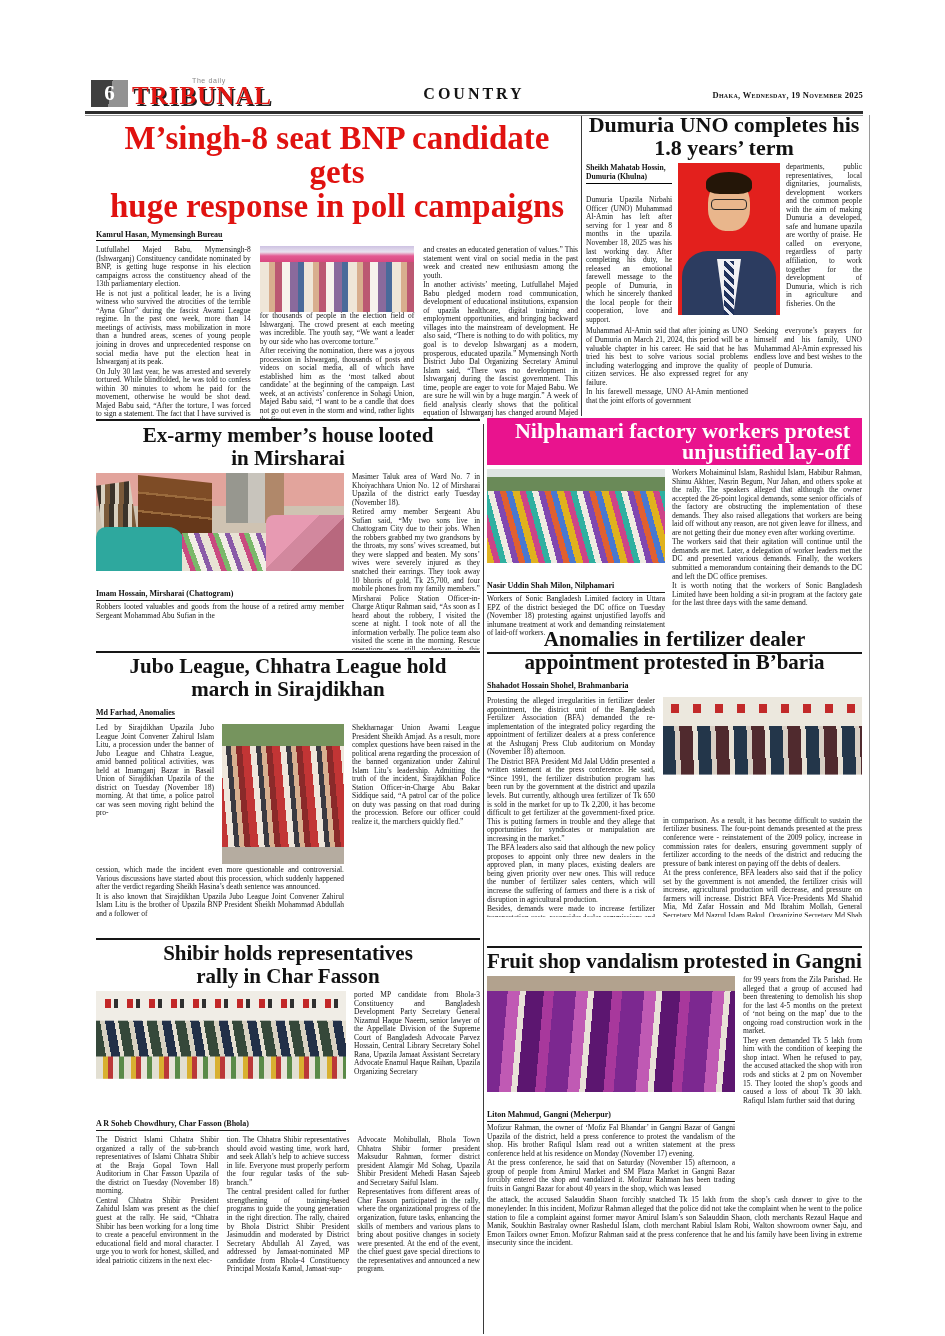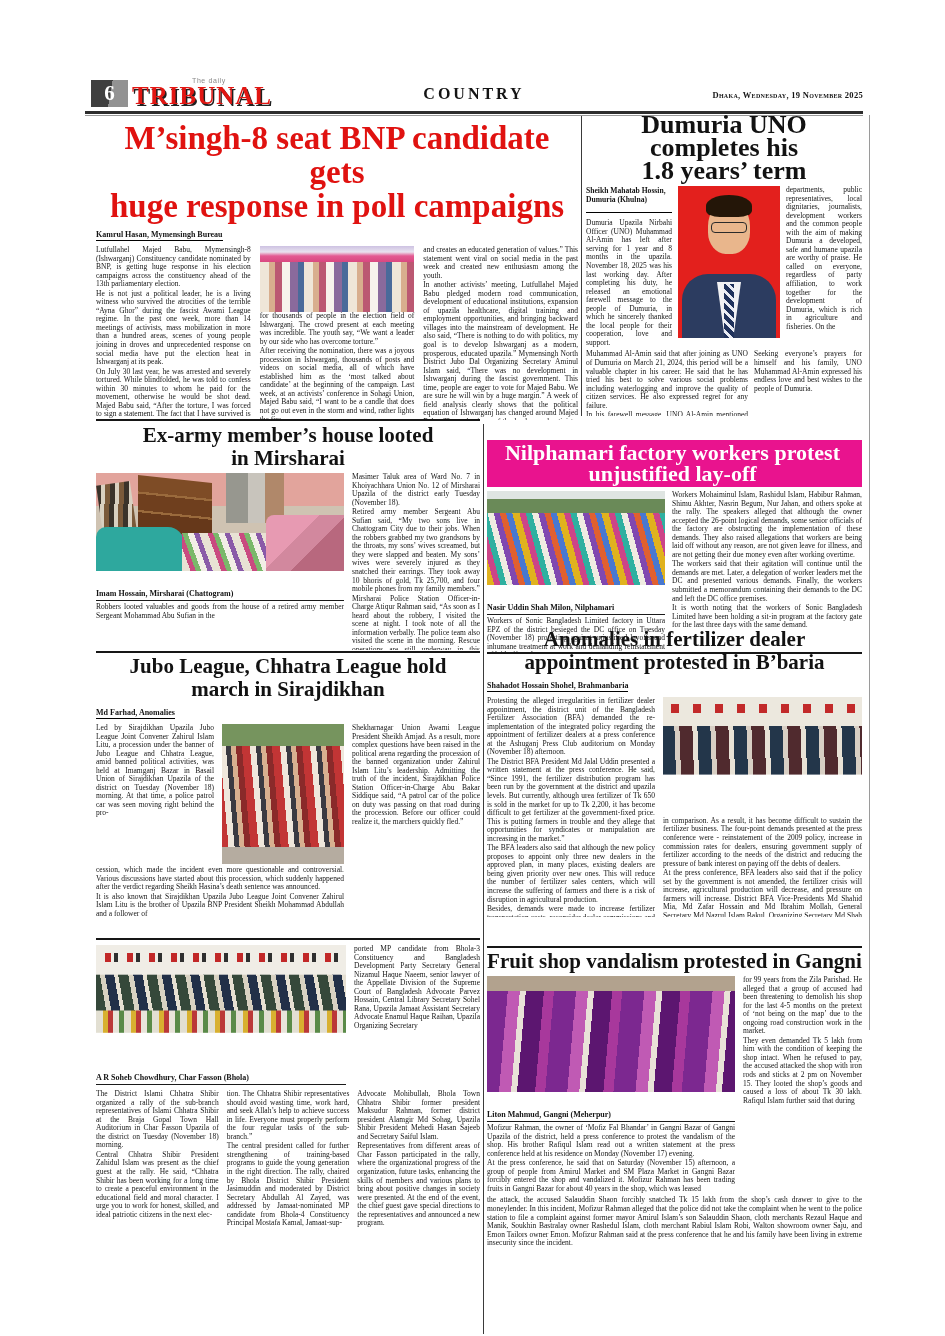--- a/index.html
+++ b/index.html
@@ -25,21 +25,21 @@
   
   .art { position:absolute; overflow:hidden; }
   .bt  { font-size:7.5px; line-height:1.14; text-align:justify; }
   .bt p { margin:0 0 1px 0; }
   .by { font-weight:bold; font-size:8px; border-bottom:1.6px solid #000;
         display:inline-block; padding-bottom:1px; margin:3px 0 3px 0; }
   .cap { font-weight:bold; font-size:8px; padding:18px 0 2px 0;
          border-bottom:1.2px solid #1a1a1a; margin-bottom:2px; }
   .h-red { color:#e01210; font-weight:bold; font-size:33px; line-height:34px; text-align:center;margin-top:8px; }
   .h-blk { font-weight:bold; font-size:21px; line-height:23px; text-align:center; color:#121212; }
-  .h-box { background:#e9138e; padding:2px 4px 3px 0; text-align:center;margin-top:22px; }
+  .h-box { background:#e9138e; padding:2px 12px 3px 0; text-align:right; }
   .h-box div { color:#fff; font-weight:bold; font-size:22px; line-height:21px; }
   .cols { display:flex; gap:9px; }
   .hrule { position:absolute; height:2px; background:#161616; }
   .vrule { position:absolute; width:1px; background:#3a3a3a; }
 
   
   .ph { background-color:#c9c1b3; }
   .ph-campaign { width:100%; height:66px; background:
       linear-gradient(180deg,#cdc2e2 0,#e9e3ef 6px,#e35a92 10px,#d94880 16px,rgba(0,0,0,0) 16px),
       repeating-linear-gradient(90deg,#efe6d8 0 9px,#d8ae8e 9px 15px,#bb5872 15px 22px,#f7f3ec 22px 30px,#8a6a9c 30px 38px,#4a6a9a 38px 44px); }
@@ -92,22 +92,22 @@
 
   
   #art-bnp { left:96px; top:113px; width:482px; height:307px; }
   #art-bnp .cols { margin-top:2px; }
   #art-bnp .col { flex:1; }
 
   #art-dumuria { left:586px; top:113px; width:276px; height:303px; }
   .dmu-row { display:flex; gap:6px; margin-top:4px; }
   .dmu-left { width:86px; }
   .dmu-right { flex:1; }
-  .dmu-by { font-weight:bold; font-size:7.6px; line-height:1.2; margin-bottom:6px;
-            border-bottom:1.4px solid #000; padding-bottom:8px; }
+  .dmu-by { font-weight:bold; font-size:7.6px; line-height:1.2; margin-bottom:12px;
+            border-bottom:1.4px solid #000; padding-bottom:2px; }
   .dmu-bottom { display:flex; gap:6px; margin-top:2px; }
   .dmu-bl { width:162px; } .dmu-br { flex:1; }
 
   #art-mirsharai { left:96px; top:424px; width:384px; height:226px; }
   .mir-row { display:flex; gap:8px; margin-top:3px; }
   .mir-left { width:248px; } .mir-right { flex:1; }
 
   #art-nilphamari { left:487px; top:418px; width:375px; height:234px; }
   .nil-row { display:flex; gap:7px; margin-top:4px; }
   .nil-left { width:178px; } .nil-right { flex:1; }
@@ -169,21 +169,21 @@
         <p>After receiving the nomination, there was a joyous procession in Ishwarganj, thousands of posts and videos on social media, all of which have established him as the ‘most talked about candidate’ at the beginning of the campaign. Last week, at an activists’ conference in Sohagi Union, Majed Babu said, “I want to be a candle that does not go out even in the storm and wind, rather lights the fire</p>
       </div>
       <div class="col">
         <p>and creates an educated generation of values.” This statement went viral on social media in the past week and created new enthusiasm among the youth.</p>
         <p>In another activists’ meeting, Lutfullahel Majed Babu pledged modern road communication, development of educational institutions, expansion of upazila healthcare, digital training and employment opportunities, and bringing backward villages into the mainstream of development. He also said, “There is nothing to do with politics, my goal is to develop Ishwarganj as a modern, prosperous, educated upazila.” Mymensingh North District Jubo Dal Organizing Secretary Aminul Islam said, “There was no development in Ishwarganj during the fascist government. This time, people are eager to vote for Majed Babu. We are sure he will win by a huge margin.” A week of field analysis clearly shows that the political equation of Ishwarganj has changed around Majed Babu. The enthusiasm of the leaders and activists, the interest of the people and the expectations of the youth have all brought this seat to the center of national politics.</p>
       </div>
     </div>
   </div>
 
   <div class="art" id="art-dumuria">
-    <div class="h-blk" style="font-size:26px;">
+    <div class="h-blk" style="font-size:22px;">
       <div>Dumuria UNO completes his</div>
       <div>1.8 years’ term</div>
     </div>
     <div class="dmu-row bt">
       <div class="dmu-left">
         <div class="dmu-by">
           <div>Sheikh Mahatab Hossin,</div>
           <div>Dumuria (Khulna)</div>
         </div>
         <p>Dumuria Upazila Nirbahi Officer (UNO) Muhammad Al-Amin has left after serving for 1 year and 8 months in the upazila. November 18, 2025 was his last working day. After completing his duty, he released an emotional farewell message to the people of Dumuria, in which he sincerely thanked the local people for their cooperation, love and support.</p>
@@ -290,20 +290,24 @@
       </div>
       <div class="bba-ph ph ph-pressconf"></div>
       <div class="bba-c2">
         <p>in comparison. As a result, it has become difficult to sustain the fertilizer business. The four-point demands presented at the press conference were - reinstatement of the 2009 policy, increase in commission rates for dealers, ensuring government supply of fertilizer according to the needs of the district and reducing the pressure of bank interest on paying off the debts of dealers.</p>
         <p>At the press conference, BFA leaders also said that if the policy set by the government is not amended, the fertilizer crisis will increase, agricultural production will decrease, and pressure on farmers will increase. District BFA Vice-Presidents Md Shahid Mia, Md Zafar Hossain and Md Ibrahim Mollah, General Secretary Md Nazrul Islam Bakul, Organizing Secretary Md Shah Alam, Co-Organizing Secretary Md Selim Siddiqui and Finance Secretary Md Riaz Uddin were present.</p>
       </div>
     </div>
   </div>
 
   <div class="art" id="art-shibir">
+    <div class="h-blk">
+      <div>Shibir holds representatives</div>
+      <div>rally in Char Fasson</div>
+    </div>
     <div class="shi-row bt">
       <div class="shi-left">
         <div class="ph ph-shibir"></div>
         <div class="cap">A R Soheb Chowdhury, Char Fasson (Bhola)</div>
       </div>
       <div class="shi-side">
         <p>ported MP candidate from Bhola-3 Constituency and Bangladesh Development Party Secretary General Nizamul Haque Naeem, senior lawyer of the Appellate Division of the Supreme Court of Bangladesh Advocate Parvez Hossain, Central Library Secretary Sohel Rana, Upazila Jamaat Assistant Secretary Advocate Enamul Haque Raihan, Upazila Organizing Secretary</p>
       </div>
     </div>
     <div class="shi-cols bt">

